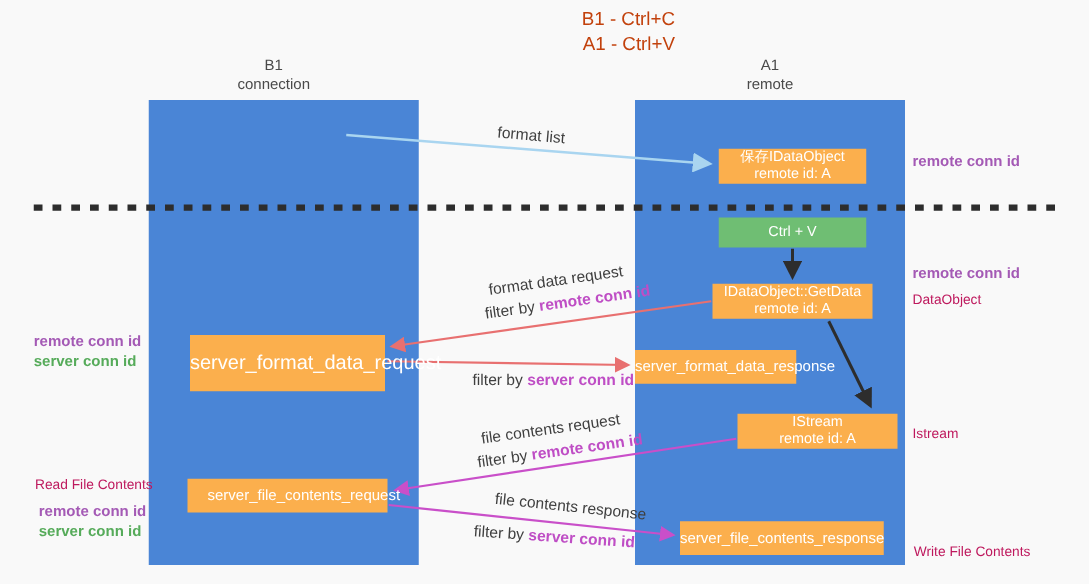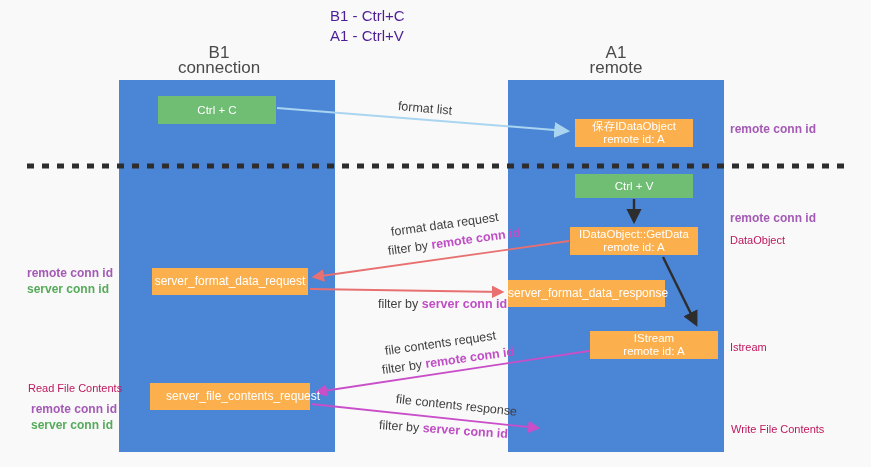--- a/index.html
+++ b/index.html
@@ -6,25 +6,25 @@
   body{
     font-family:"Liberation Sans","DejaVu Sans",sans-serif;
     background:#f9f9f9;
   }
   .stage{
     position:relative;width:871px;height:467px;overflow:hidden;
     background:#f9f9f9;
   }
   .abs{position:absolute;}
   .title{
-    left:330px;top:6px;width:210px;text-align:left;
-    font-size:15px;line-height:20px;color:#4c1d95;
+    left:330px;top:6px;width:210px;text-align:right;
+    font-size:15px;line-height:20px;color:#c2410c;
   }
   .lane-header{
-    width:140px;text-align:center;font-size:17px;line-height:15px;color:#4a4a4a;
+    width:140px;text-align:center;font-size:12px;line-height:15px;color:#4a4a4a;
   }
   .lane{
     width:216px;height:372px;top:80px;background:#4a85d6;
   }
   svg.overlay{position:absolute;left:0;top:0;pointer-events:none;}
   .box{
     box-sizing:border-box;color:#ffffff;text-align:center;
     display:flex;flex-direction:column;justify-content:center;
     font-size:11.5px;line-height:13px;
   }
@@ -88,74 +88,74 @@
 
     <line x1="569" y1="241" x2="314" y2="277" stroke="#e87070" stroke-width="1.8" marker-end="url(#m-salmon)"></line>
 
     <line x1="310" y1="289" x2="502" y2="292" stroke="#e87070" stroke-width="1.8" marker-end="url(#m-salmon)"></line>
 
     <line x1="589" y1="351" x2="317" y2="392" stroke="#c94fc9" stroke-width="1.8" marker-end="url(#m-magenta)"></line>
 
     <line x1="311" y1="404" x2="538" y2="428" stroke="#c94fc9" stroke-width="1.8" marker-end="url(#m-magenta)"></line>
   </svg>
 
-  <div class="abs box green" style="left:158px;top:96px;width:118px;height:28px;">
-    <div>Ctrl + C</div>
-  </div>
 
   <div class="abs box orange" style="left:575px;top:119px;width:118px;height:28px;">
     <div>保存IDataObject</div>
     <div>remote id: A</div>
   </div>
 
   <div class="abs box green" style="left:575px;top:174px;width:118px;height:24px;">
     <div>Ctrl + V</div>
   </div>
 
   <div class="abs box orange" style="left:570px;top:227px;width:128px;height:28px;">
     <div>IDataObject::GetData</div>
     <div>remote id: A</div>
   </div>
 
-  <div class="abs box orange" style="left:152px;top:268px;width:156px;height:27px;font-size:12px;">
+  <div class="abs box orange" style="left:152px;top:268px;width:156px;height:45px;font-size:16px;">
     <div>server_format_data_request</div>
   </div>
 
-  <div class="abs box orange" style="left:508px;top:280px;width:157px;height:27px;font-size:12px;">
+  <div class="abs box orange" style="left:508px;top:280px;width:129px;height:27px;font-size:12px;">
     <div>server_format_data_response</div>
   </div>
 
   <div class="abs box orange" style="left:590px;top:331px;width:128px;height:28px;">
     <div>IStream</div>
     <div>remote id: A</div>
   </div>
 
   <div class="abs box orange" style="left:150px;top:383px;width:160px;height:27px;font-size:12px;padding-left:16px;">
     <div>server_file_contents_request</div>
   </div>
 
+  <div class="abs box orange" style="left:544px;top:417px;width:163px;height:27px;font-size:12px;">
+    <div>server_file_contents_response</div>
+  </div>
 
   <div class="abs lbl r-pos5" style="left:398px;top:99px;">format list</div>
 
   <div class="abs lbl r-neg8" style="left:391px;top:225px;">format data request</div>
   <div class="abs lbl r-neg8" style="left:388px;top:244px;"><span>filter by </span><span class="key">remote conn id</span></div>
 
   <div class="abs lbl" style="left:378px;top:297px;"><span>filter by </span><span class="key">server conn id</span></div>
 
   <div class="abs lbl r-neg8" style="left:385px;top:344px;">file contents request</div>
   <div class="abs lbl r-neg8" style="left:382px;top:363px;"><span>filter by </span><span class="key">remote conn id</span></div>
 
   <div class="abs lbl r-pos6" style="left:396px;top:392px;">file contents response</div>
   <div class="abs lbl r-pos4" style="left:379px;top:418px;"><span>filter by </span><span class="key">server conn id</span></div>
 
   <div class="abs purple" style="left:730px;top:122px;">remote conn id</div>
   <div class="abs purple" style="left:730px;top:211px;">remote conn id</div>
   <div class="abs plain" style="left:730px;top:234px;">DataObject</div>
   <div class="abs plain" style="left:730px;top:341px;">Istream</div>
-  <div class="abs plain" style="left:731px;top:423px;">Write File Contents</div>
+  <div class="abs plain" style="left:731px;top:436px;">Write File Contents</div>
 
   <div class="abs purple" style="left:27px;top:266px;">remote conn id</div>
   <div class="abs greentxt" style="left:27px;top:282px;">server conn id</div>
   <div class="abs plain" style="left:28px;top:382px;">Read File Contents</div>
   <div class="abs purple" style="left:31px;top:402px;">remote conn id</div>
   <div class="abs greentxt" style="left:31px;top:418px;">server conn id</div>
 
 </div>
 
 </body></html>

